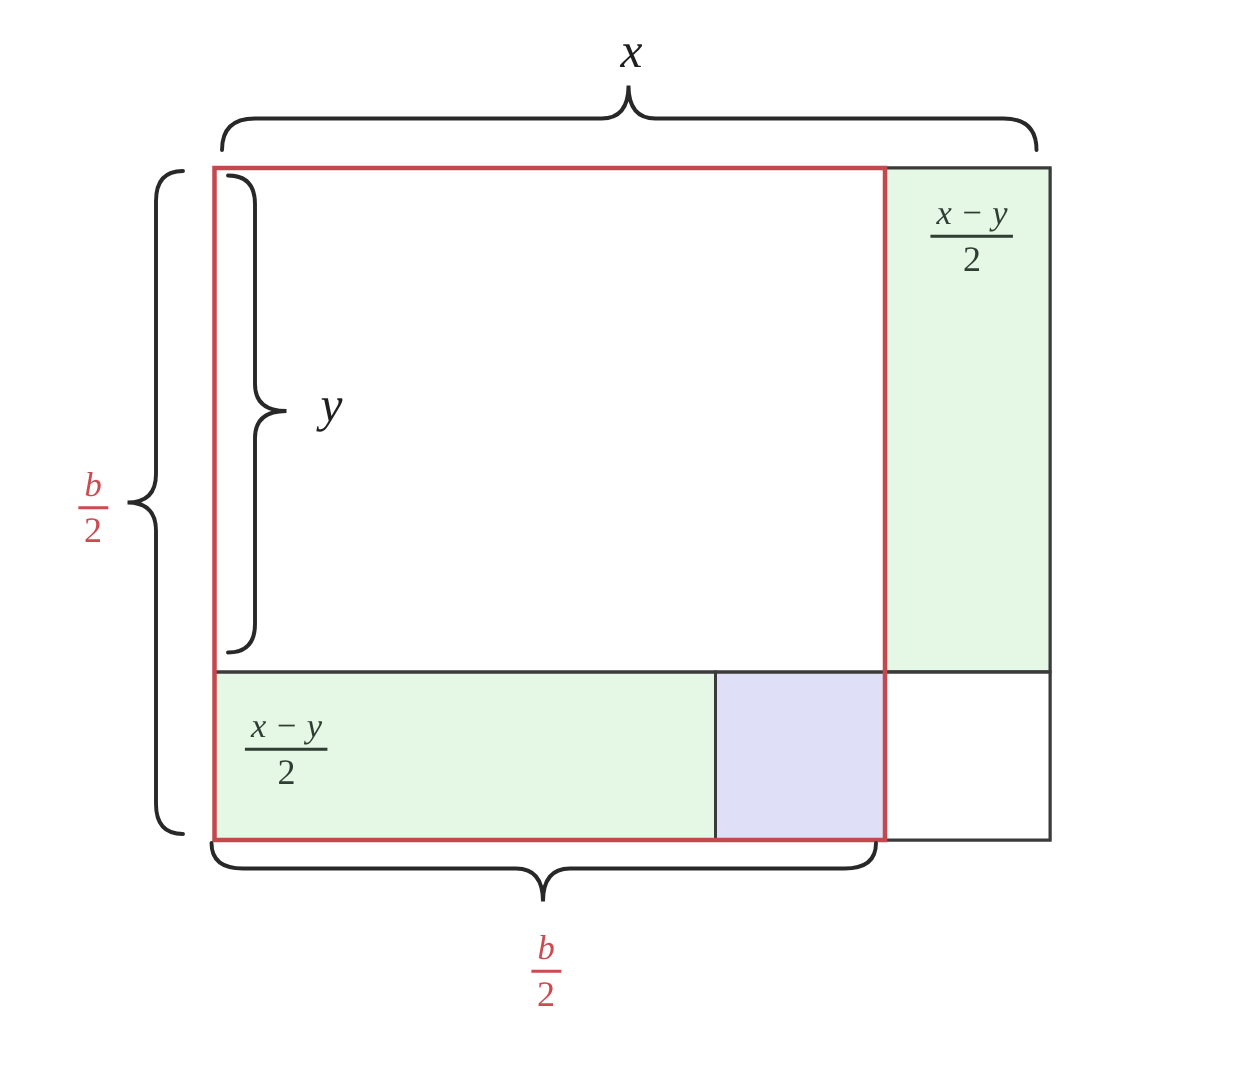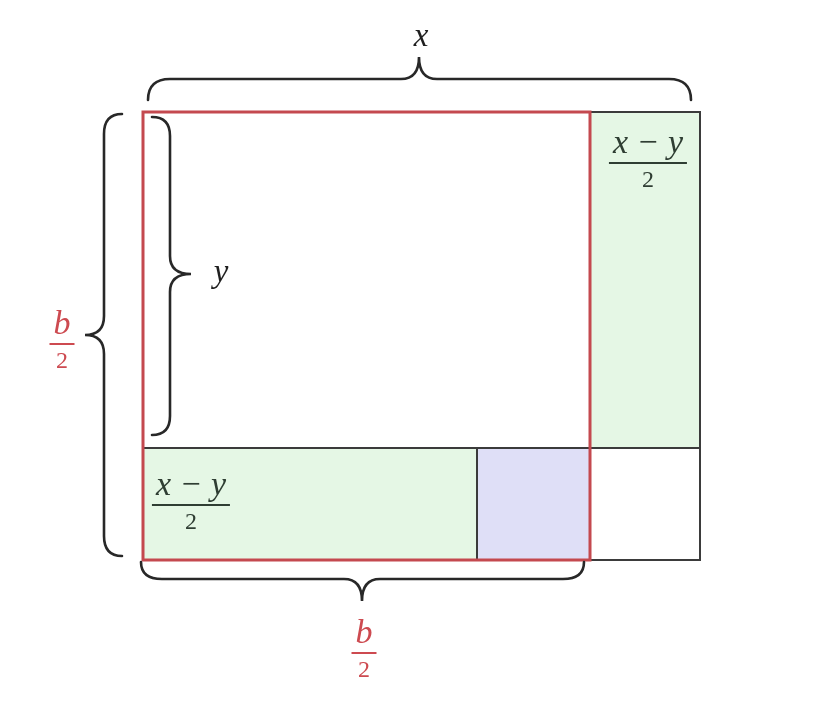--- a/index.html
+++ b/index.html
@@ -36,21 +36,21 @@
     white-space: nowrap;
     color: #1f1f1f;
   }
   .var { font-style: italic; }
   .label-x, .label-y { font-size: 33px; }
   .frac {
     display: inline-flex;
     flex-direction: column;
     align-items: center;
   }
-  .frac .num { font-size: 34px; padding: 0 4px 3px 4px; }
+  .frac .num { font-size: 23px; padding: 0 4px 3px 4px; }
   .frac .bar { display: block; align-self: stretch; height: 2px; background: currentColor; }
   .frac .den { font-size: 24px; padding-top: 3px; }
   .frac-red   { color: #cd4a50; }
   .frac-green { color: #2f3e33; }
 </style>
 </head>
 <body>
 
 <div class="canvas">
 

